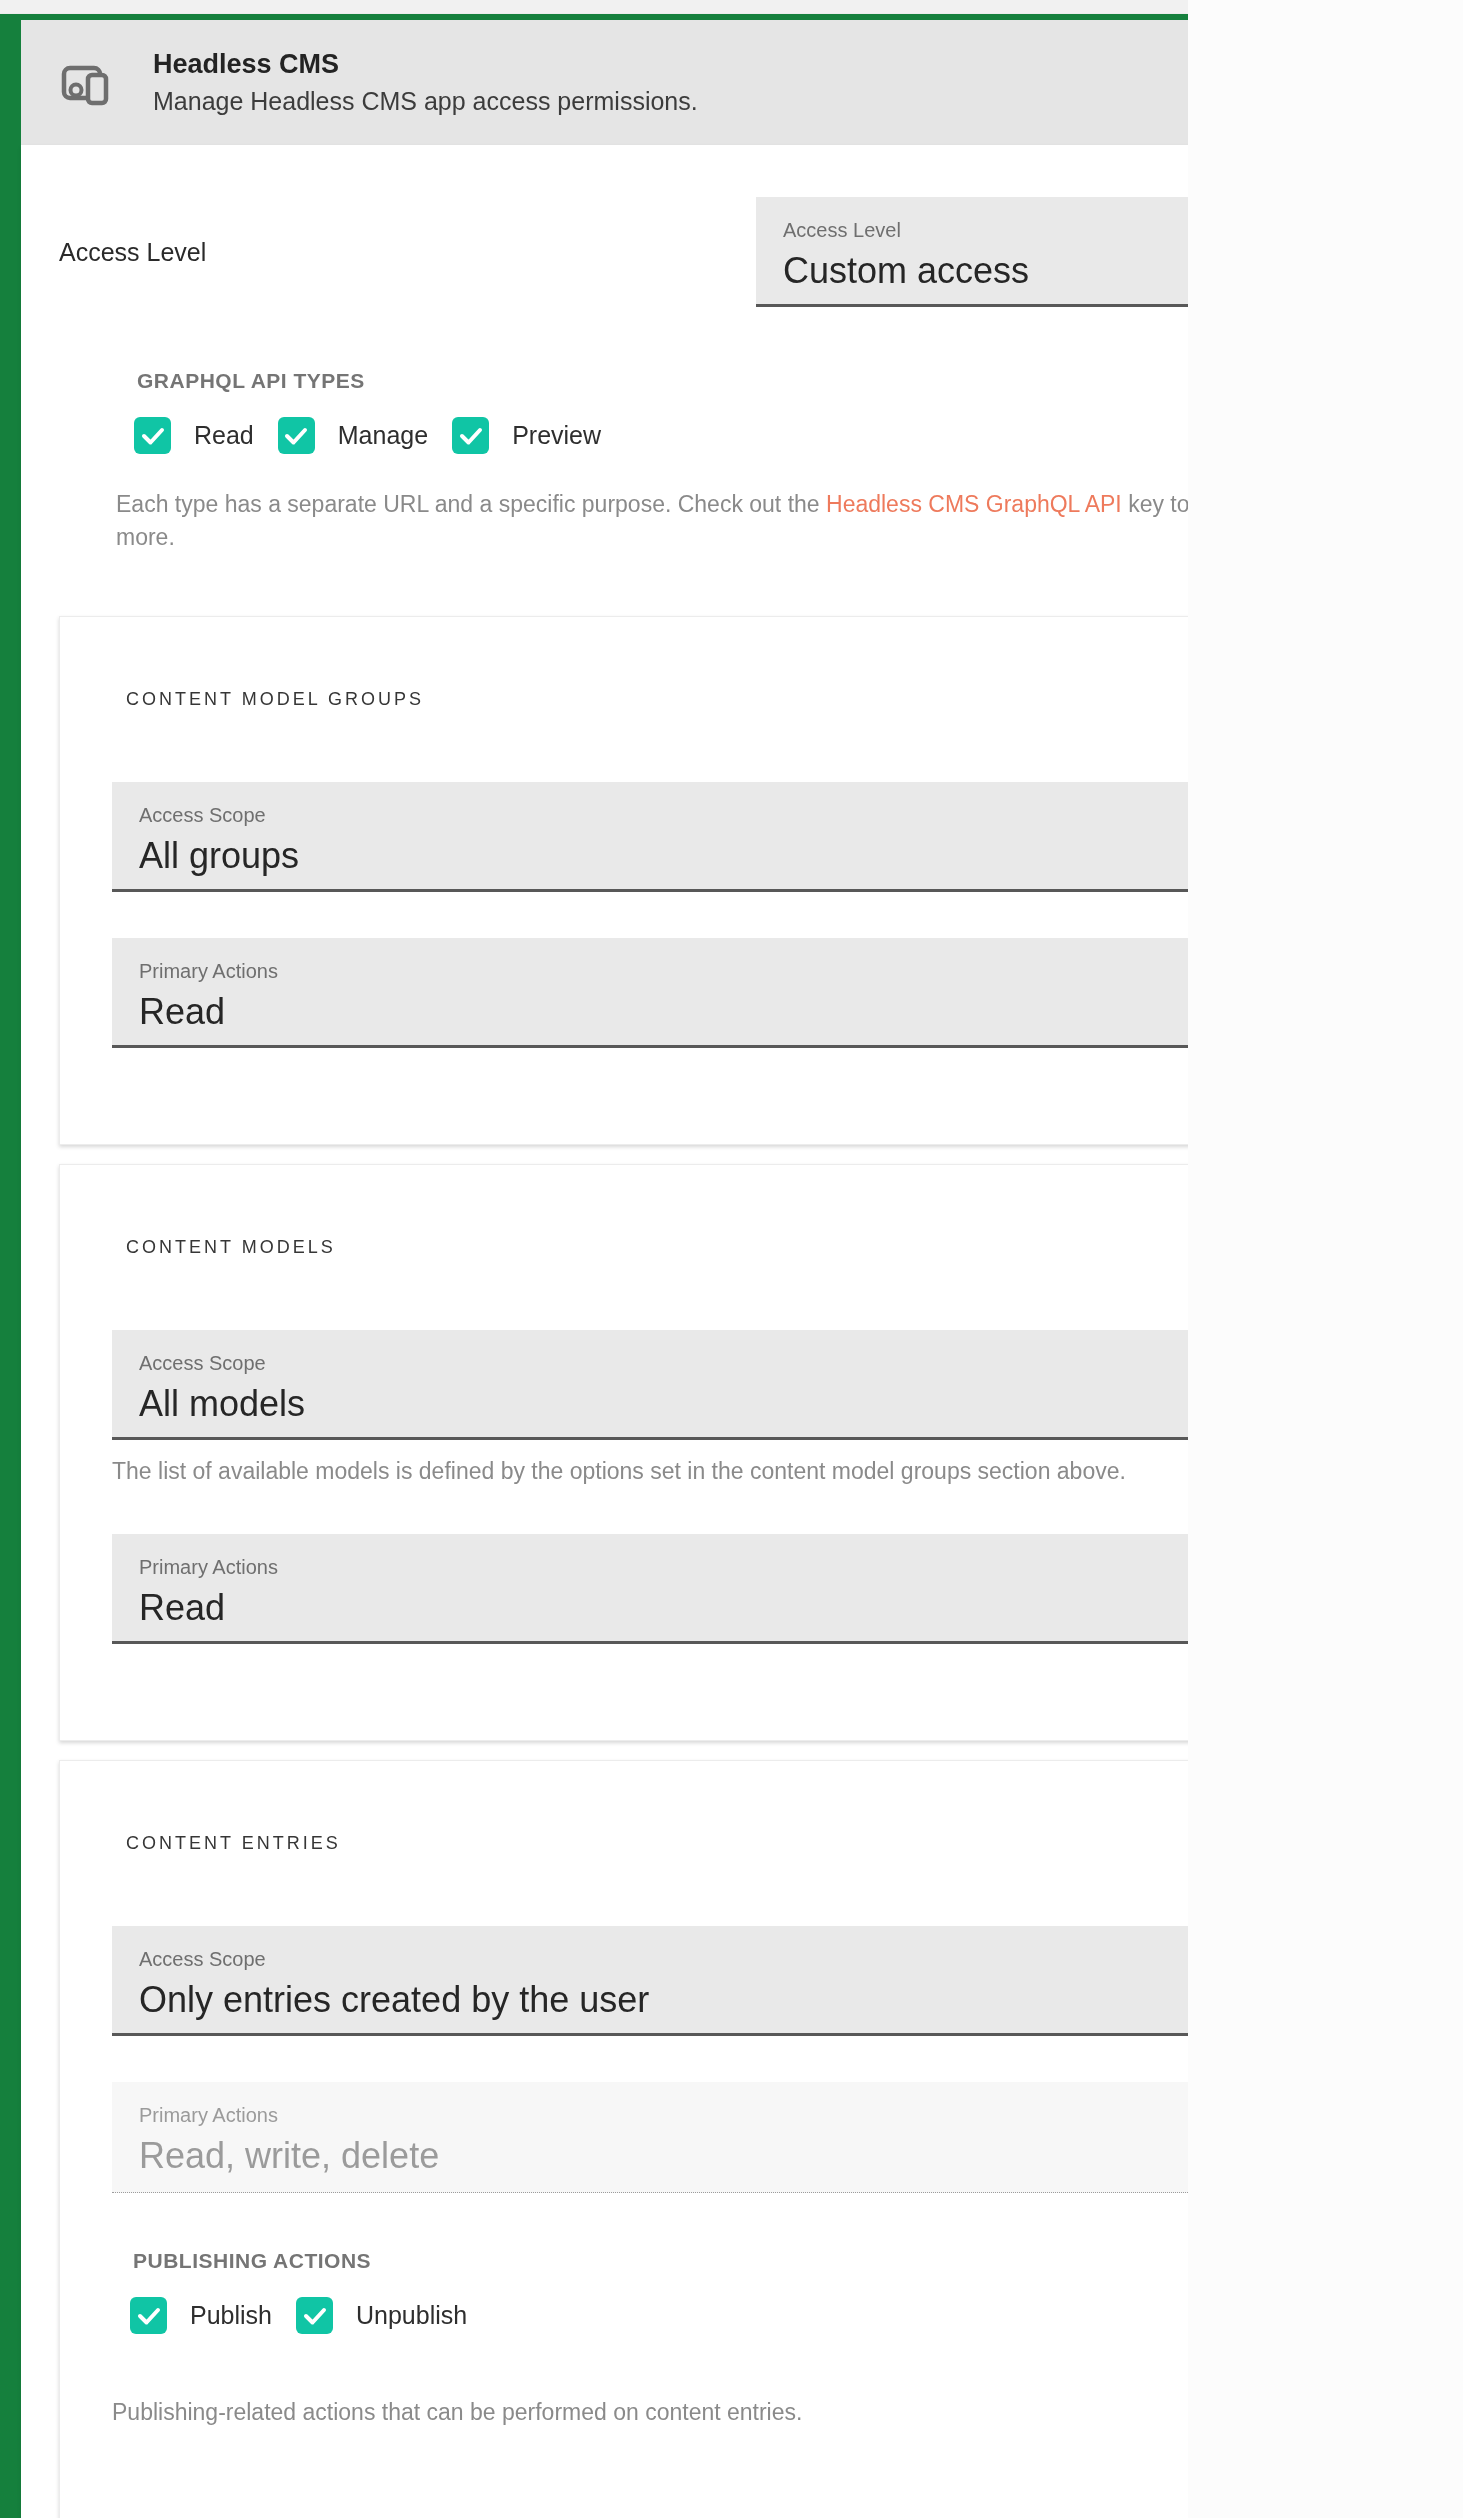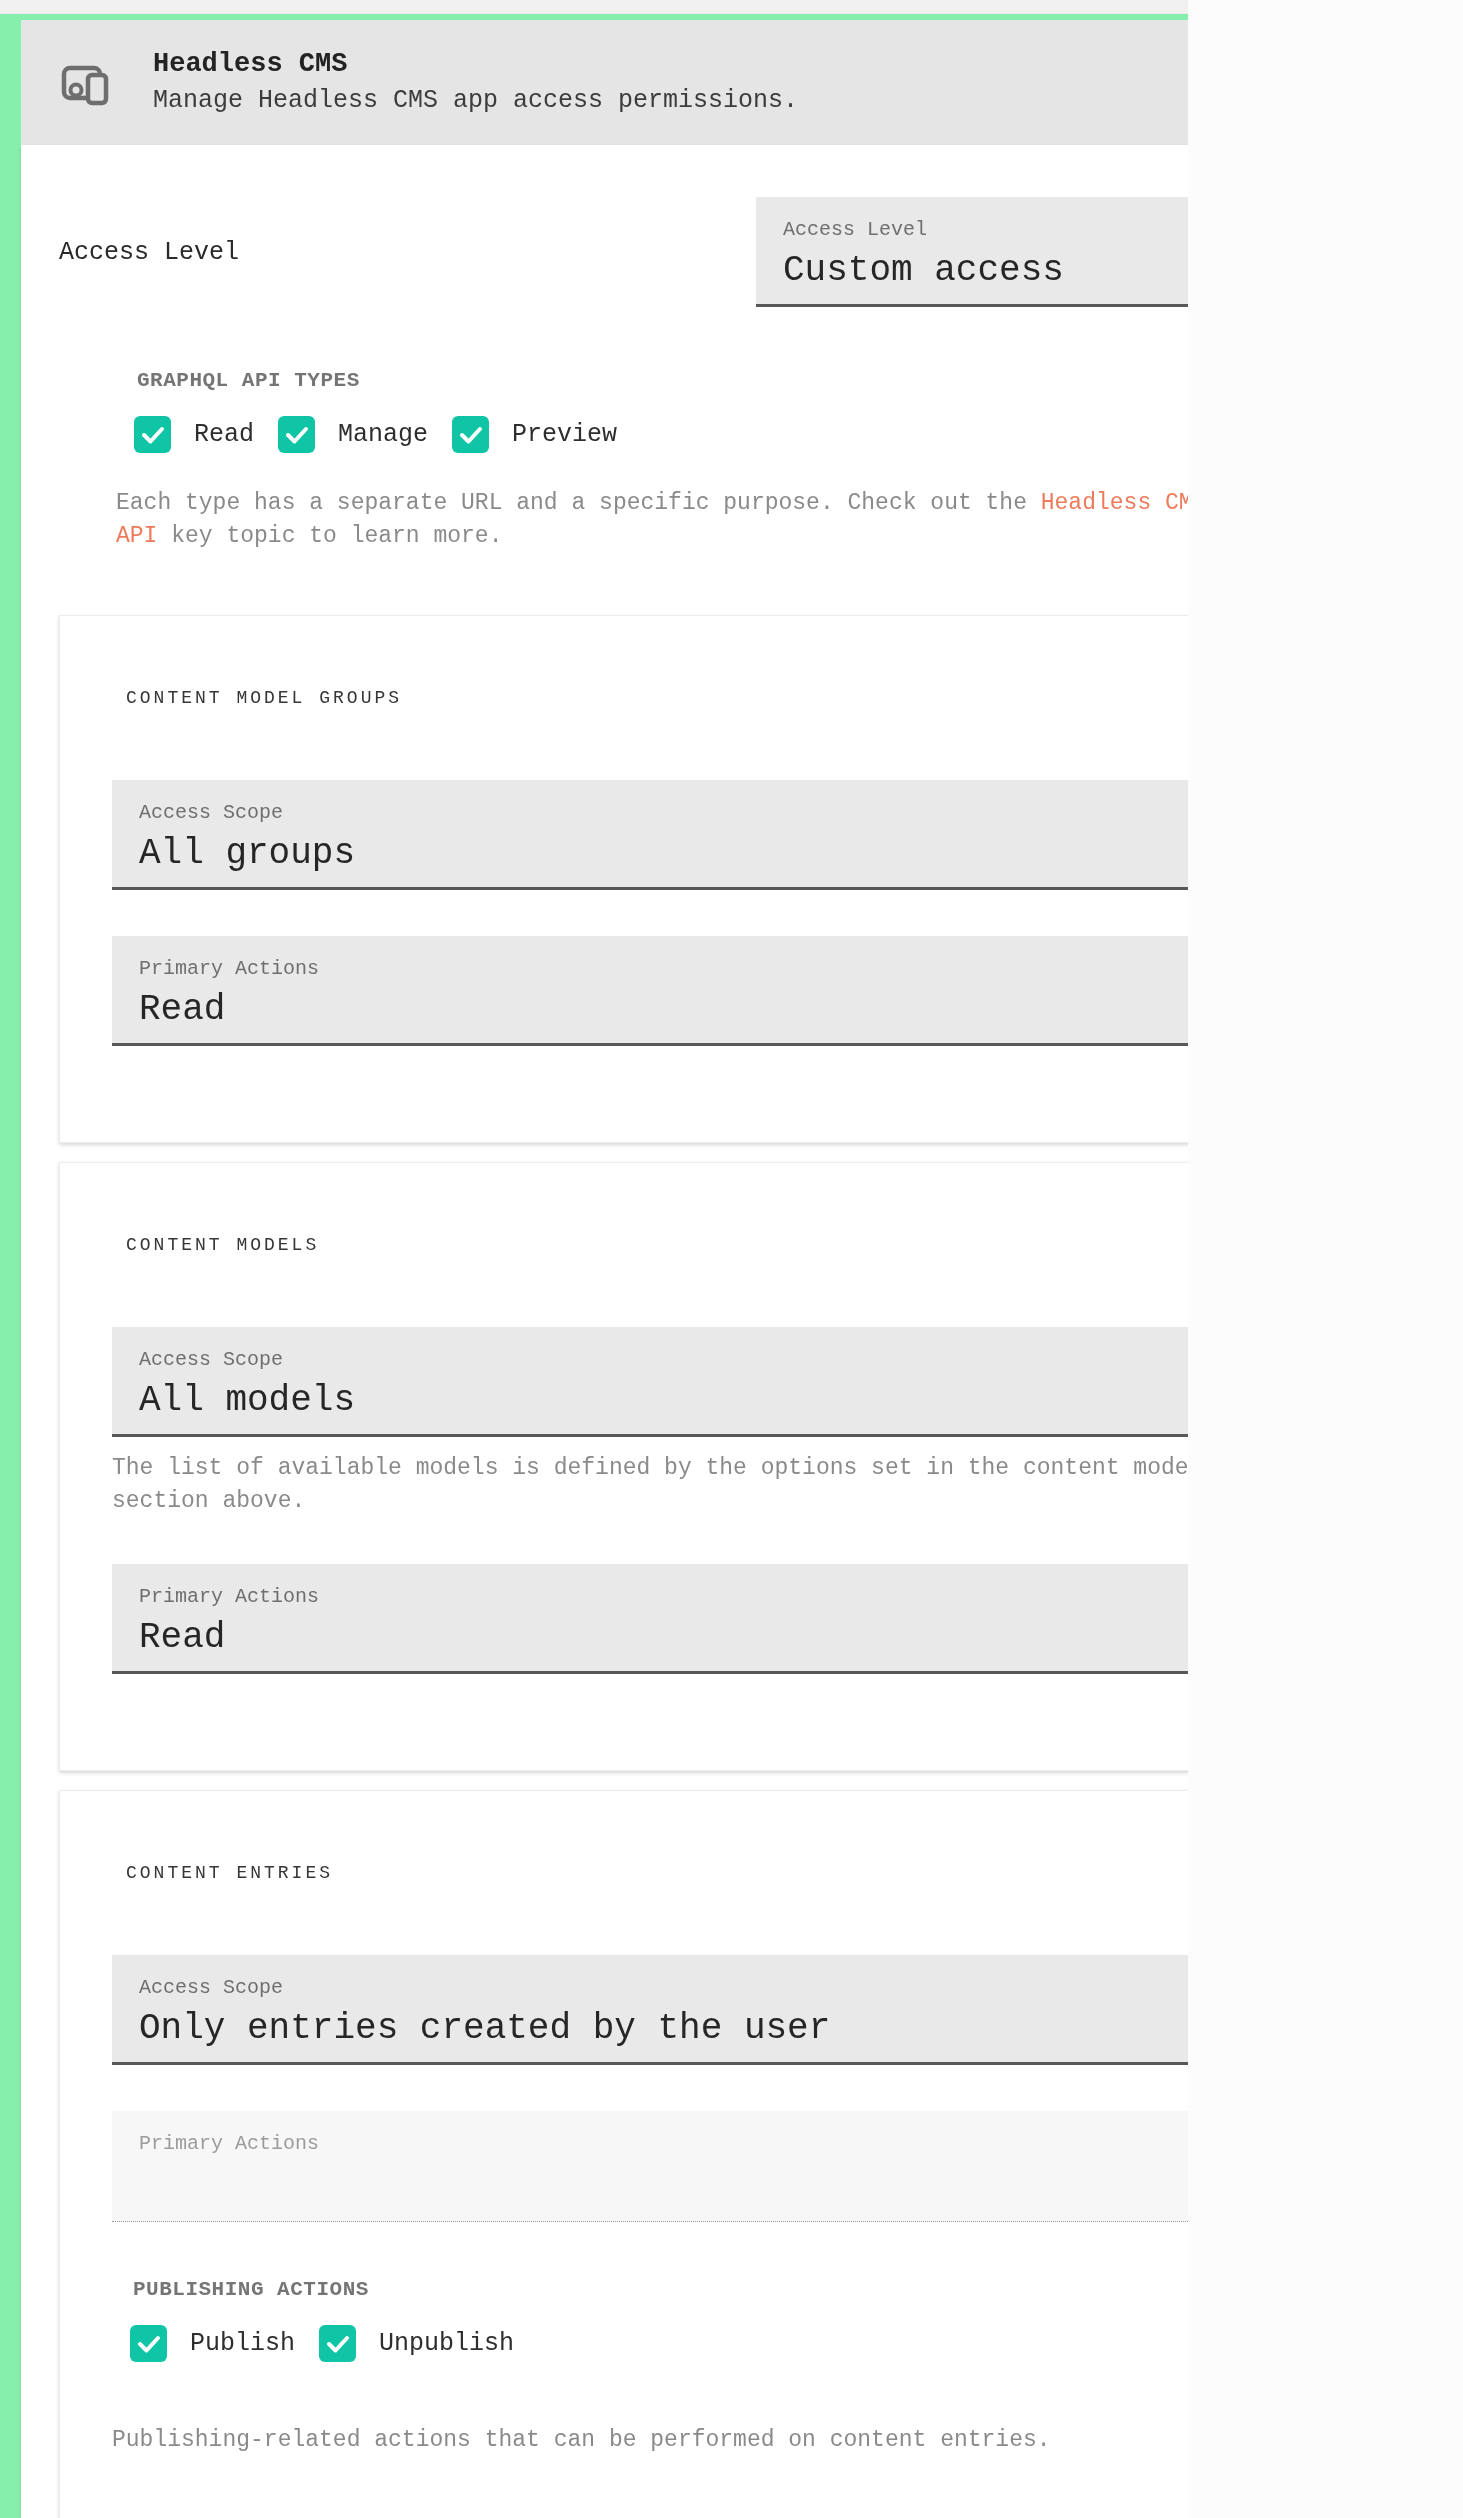--- a/index.html
+++ b/index.html
@@ -2,21 +2,21 @@
 <html><head>
 <meta charset="utf-8">
 <style>
   * { box-sizing: border-box; }
   html,body { margin:0; padding:0; }
   body {
     background:#fcfcfc;
     font-family:"Liberation Sans", sans-serif;
     color:#262626;
   }
-  .page { position:relative; width:1188px; height:2518px; background:#86efac; overflow:hidden;font-family:Liberation Mono, monospace; }
+  .page { position:relative; width:1188px; height:2518px; background:#15803d; overflow:hidden; }
   .top-strip { position:absolute; top:0; left:0; width:100%; height:14px; background:#f1f1f1; border-bottom:1px solid #ececec; }
 
   .accordion { position:absolute; left:21px; top:20px; width:1421px; }
 
   
   .acc-header {
     display:flex; align-items:center;
     height:125px; background:#e5e5e5;
     padding:0 44px 0 40px; cursor:pointer;
   }
@@ -193,20 +193,21 @@
 
       <div class="card">
         <h3 class="card-heading">CONTENT ENTRIES</h3>
         <div class="select">
           <div class="select-label">Access Scope</div>
           <div class="select-value">Only entries created by the user</div>
           <span class="select-arrow"></span>
         </div>
         <div class="select disabled mt-46">
           <div class="select-label">Primary Actions</div>
+          <div class="select-value">Read, write, delete</div>
           <span class="select-arrow"></span>
         </div>
 
         <div class="mini-heading">PUBLISHING ACTIONS</div>
         <div class="cb-row">
           <label class="checkbox">
             <span class="cb-box">
               <svg width="24" height="20" viewBox="0 0 24 20">
                   <polyline points="3,10 9.5,16.5 21,4" fill="none" stroke="#ffffff" stroke-width="4" stroke-linecap="round" stroke-linejoin="round"></polyline>
                 </svg>

